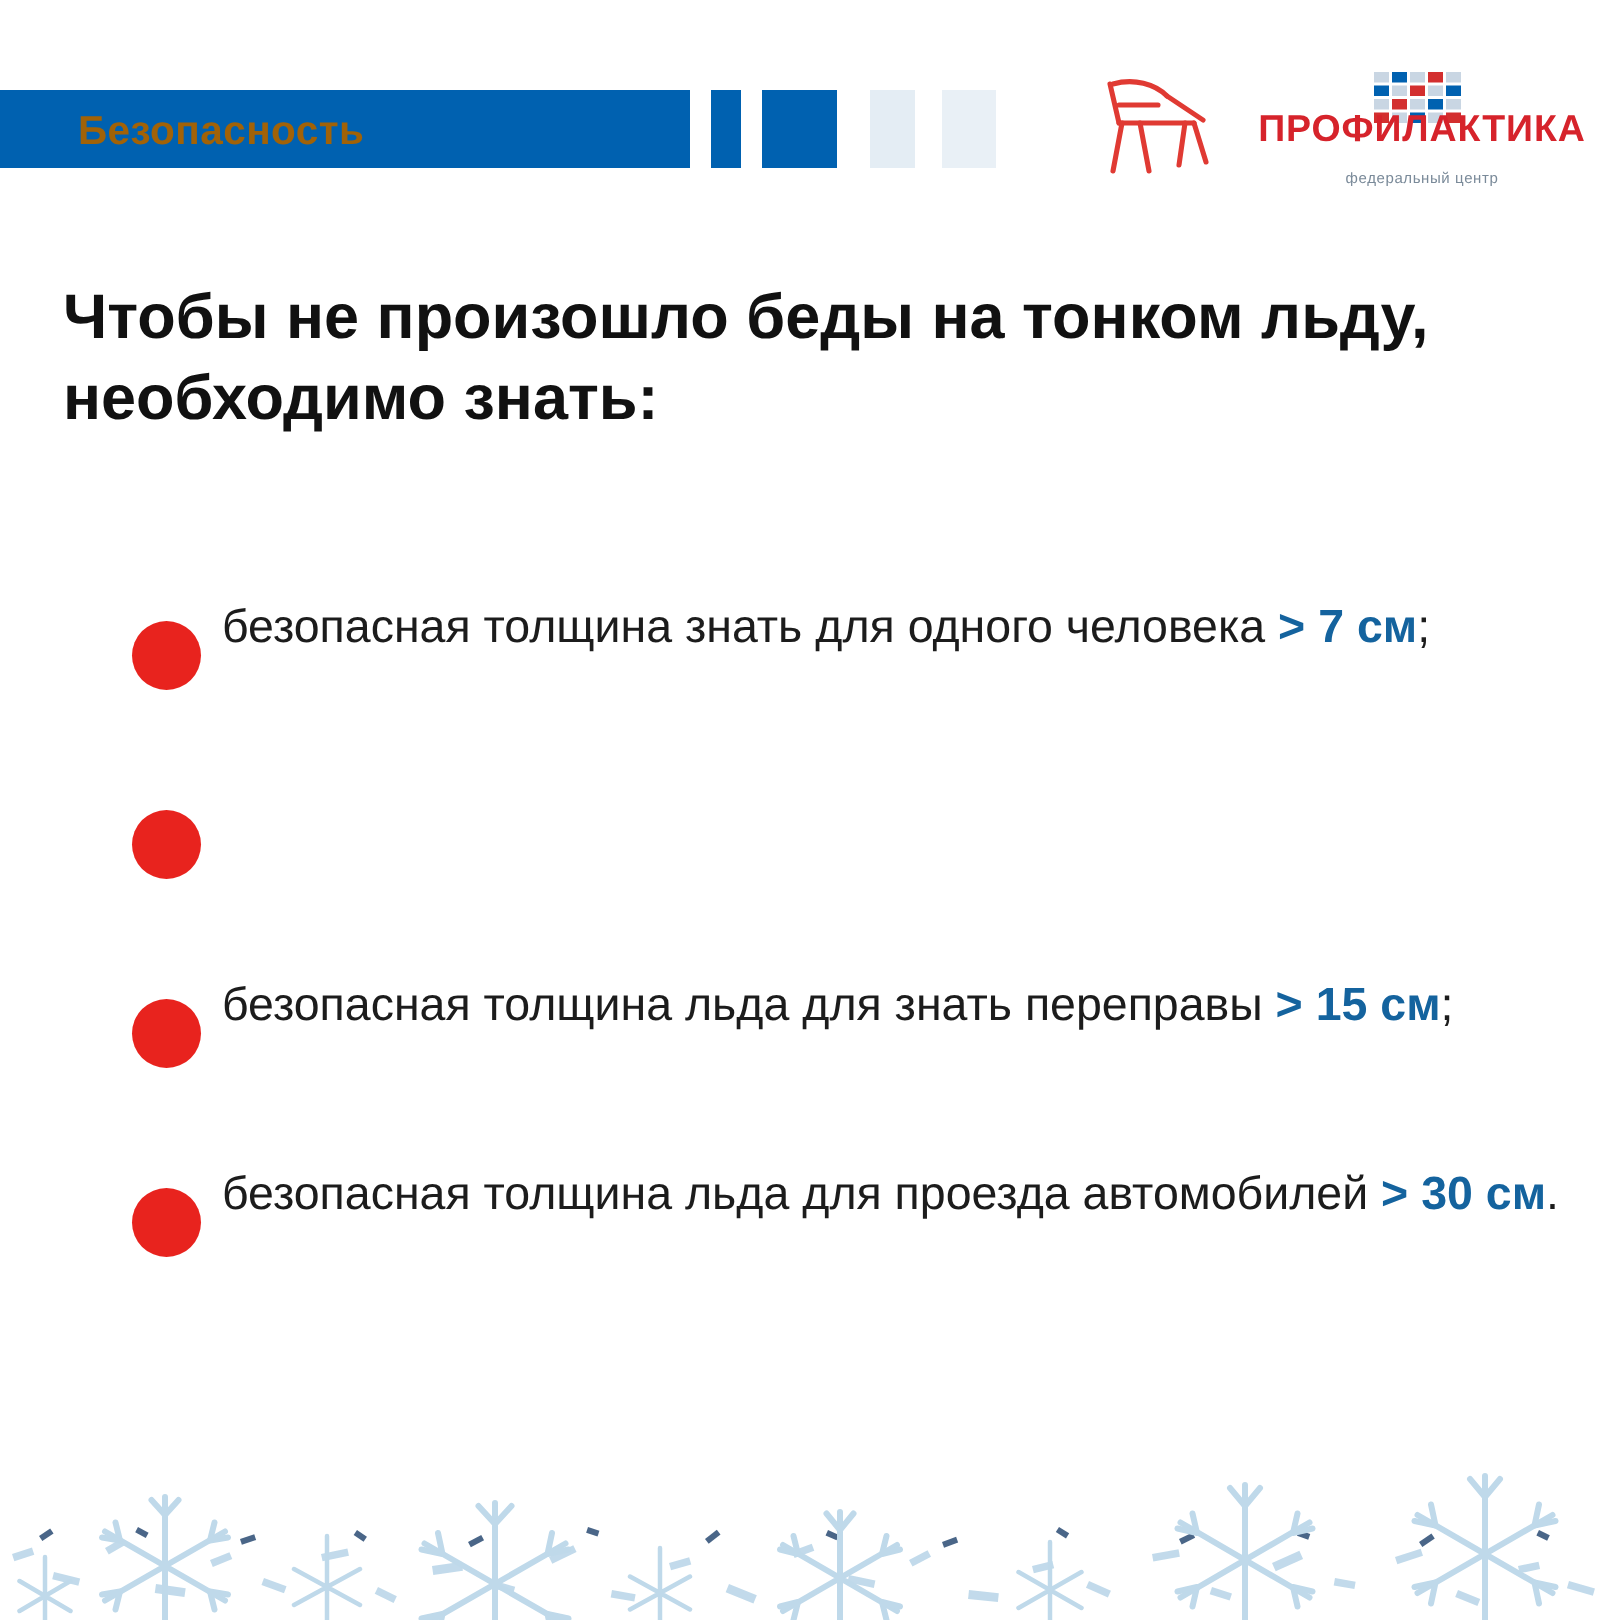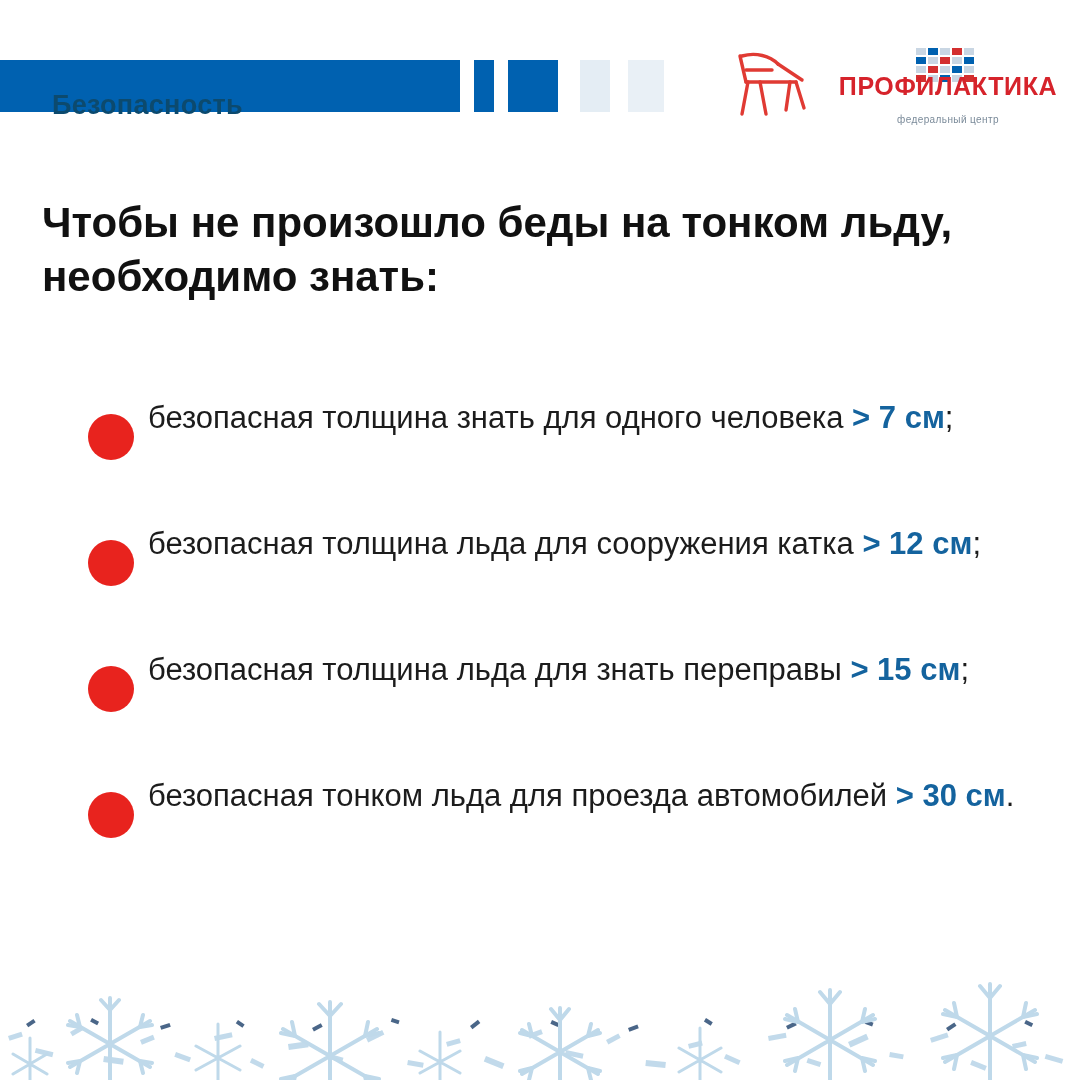--- a/index.html
+++ b/index.html
@@ -28,23 +28,22 @@
     width: 460px;
     height: 52px;
     background: #0061B0;
   }
   .header-bar-label {
     position: absolute;
     left: 52px;
     top: 72px;
     font-size: 27px;
     font-weight: bold;
-    color: #0c4a6e;
+    color: #a16207;
     letter-spacing: 0.3px;
-    margin-top: 18px;
   }
   .stripe {
     position: absolute;
     top: 60px;
     height: 52px;
   }
   .stripe.s1 { left: 474px;  width: 20px; background: #0061B0; }
   .stripe.s2 { left: 508px;  width: 50px; background: #0061B0; }
   .stripe.s3 { left: 580px;  width: 30px; background: #E4EDF4; }
   .stripe.s4 { left: 628px;  width: 36px; background: #E9F0F6; }
@@ -100,21 +99,21 @@
     text-align: center;
     font-size: 10px;
     color: #7A8A99;
     letter-spacing: 0.4px;
   }
 
   
   .title {
     position: absolute;
     left: 42px;
-    top: 196px;
+    top: 184px;
     width: 1010px;
     font-size: 42px;
     line-height: 1.28;
     font-weight: bold;
     color: #111111;
   }
 
   
   .list {
     position: absolute;
@@ -219,36 +218,33 @@
 
   <div class="list-item">
     <div class="bullet"></div>
     <div class="item-text">
       <span>безопасная толщина знать для одного человека </span><span class="val">&gt; 7 см</span><span>;</span>
     </div>
   </div>
 
   <div class="list-item">
     <div class="bullet"></div>
-    <div class="item-text">
-      <span>безопасная толщина льда для сооружения катка </span><span class="val">&gt; 12 см</span><span>;</span>
-    </div>
   </div>
 
   <div class="list-item">
     <div class="bullet"></div>
     <div class="item-text">
       <span>безопасная толщина льда для знать переправы </span><span class="val">&gt; 15 см</span><span>;</span>
     </div>
   </div>
 
   <div class="list-item">
     <div class="bullet"></div>
     <div class="item-text">
-      <span>безопасная тонком льда для проезда автомобилей </span><span class="val">&gt; 30 см</span><span>.</span>
+      <span>безопасная толщина льда для проезда автомобилей </span><span class="val">&gt; 30 см</span><span>.</span>
     </div>
   </div>
 
 </div>
 
 <div class="footer-snow">
   <svg width="1080" height="140" viewBox="0 0 1080 140" fill="none">
     <g fill="#BFD9EA">
 
       <g opacity="0.95">

